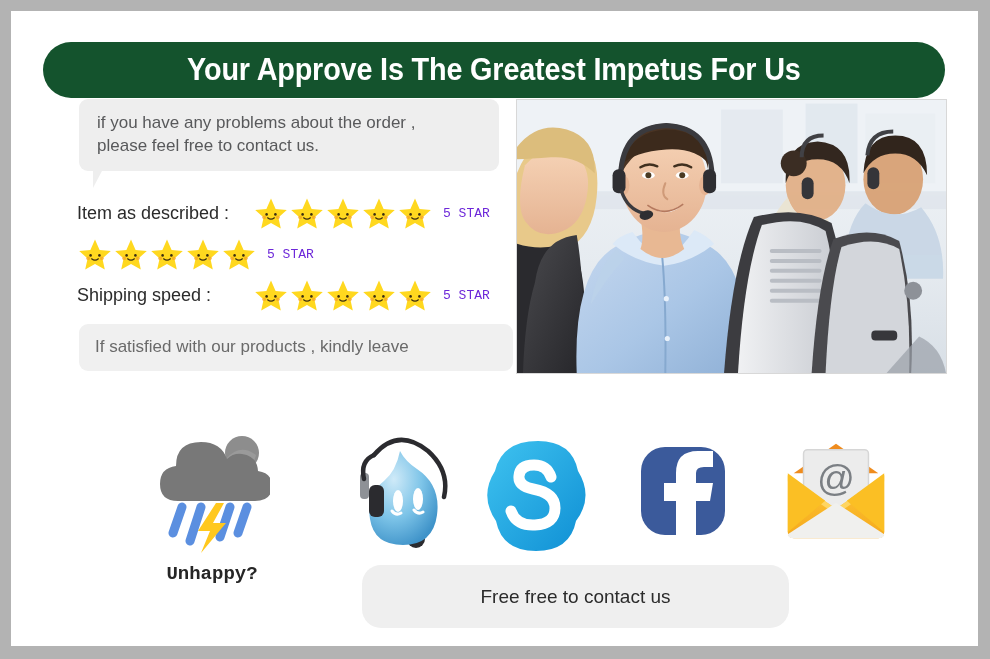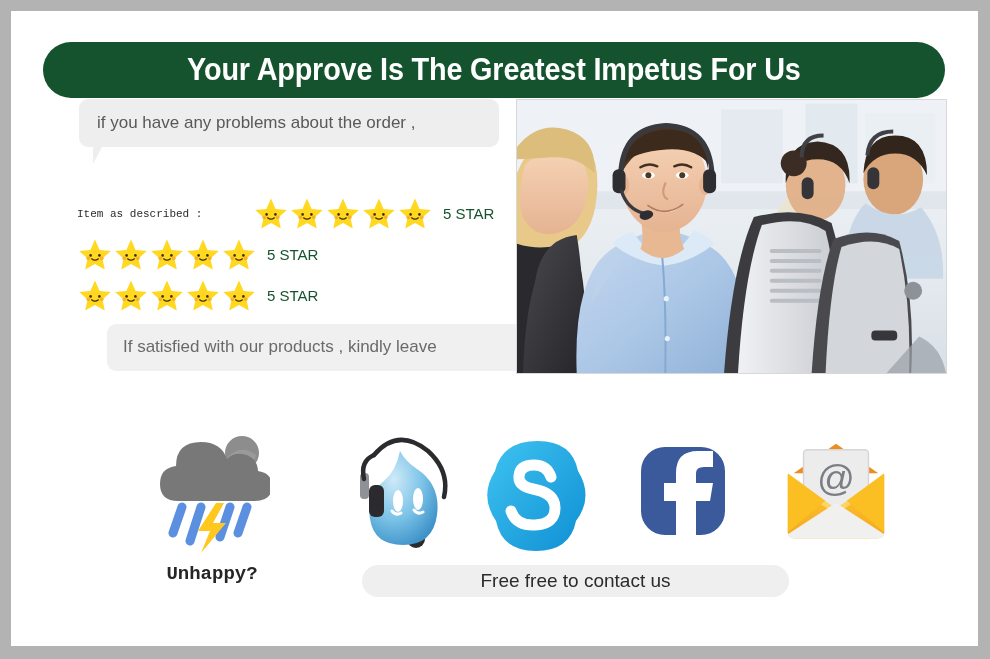--- a/index.html
+++ b/index.html
@@ -83,48 +83,47 @@
     top: 182px;
     width: 440px;
   }
   .rating-row {
     display: flex;
     align-items: center;
     height: 41px;
   }
   .rating-label {
     width: 176px;
-    font-size: 11px;
+    font-size: 18px;
     color: #2b2b2b;
     white-space: nowrap;
-    font-family: Liberation Mono, monospace;
   }
   .stars {
     display: flex;
     align-items: center;
     gap: 0px;
     width: 178px;
   }
   .star-wrap { width: 36px; height: 34px; }
   .rating-value {
     margin-left: 12px;
-    font-size: 15px;
-    color: #14532d;
+    font-size: 13px;
+    color: #6d28d9;
     white-space: nowrap;
+    font-family: Liberation Mono, monospace;
   }
 
   .note {
     position: absolute;
     left: 68px;
     top: 313px;
     width: 434px;
     background: #f0f0f0;
     border-radius: 9px;
     padding: 11px 14px 12px 16px;
-    margin-left: 28px;
   }
   .note-line {
     color: #6a6a6a;
     font-size: 17px;
     line-height: 1.4;
     white-space: nowrap;
   }
 
   
   .photo {
@@ -168,21 +167,21 @@
     font-weight: bold;
     color: #262626;
     font-family: Liberation Mono, monospace;
   }
 
   .contact-bar {
     position: absolute;
     left: 351px;
     top: 554px;
     width: 427px;
-    height: 32px;
+    height: 63px;
     background: #efefef;
     border-radius: 19px;
     display: flex;
     align-items: center;
     justify-content: center;
   }
   .contact-bar-text {
     font-size: 19px;
     color: #2b2b2b;
   }
@@ -192,20 +191,21 @@
 
 <div id="page">
   <div id="canvas">
 
     <div class="banner">
       <div class="banner-title">Your Approve Is The Greatest Impetus For Us</div>
     </div>
 
     <div class="bubble">
       <div class="bubble-line">if you have any problems about the order ,</div>
+      <div class="bubble-line">please feel free to contact us.</div>
       <div class="bubble-tail"></div>
     </div>
 
     <div class="ratings">
 
       <div class="rating-row">
         <div class="rating-label">Item as described :</div>
         <div class="stars">
           <span class="star-wrap"><svg width="36" height="34" viewBox="0 0 36 34">
                 <path d="M18 1.6 L22.6 11.9 L33.8 13 L25.4 20.5 L27.8 31.6 L18 25.9 L8.2 31.6 L10.6 20.5 L2.2 13 L13.4 11.9 Z" fill="#ffd81f"></path>
@@ -291,20 +291,21 @@
                 <circle cx="22.4" cy="17.4" r="1.3" fill="#3a2c12"></circle>
                 <circle cx="11.2" cy="20.3" r="1.9" fill="#f5a623" opacity="0.75"></circle>
                 <circle cx="24.8" cy="20.3" r="1.9" fill="#f5a623" opacity="0.75"></circle>
                 <path d="M14.6 20.8 Q18 23.6 21.4 20.8" stroke="#3a2c12" stroke-width="1.2" fill="none" stroke-linecap="round"></path>
               </svg></span>
         </div>
         <div class="rating-value">5 STAR</div>
       </div>
 
       <div class="rating-row">
+        <div class="rating-label">Shipping speed :</div>
         <div class="stars">
           <span class="star-wrap"><svg width="36" height="34" viewBox="0 0 36 34">
                 <path d="M18 1.6 L22.6 11.9 L33.8 13 L25.4 20.5 L27.8 31.6 L18 25.9 L8.2 31.6 L10.6 20.5 L2.2 13 L13.4 11.9 Z" fill="#ffd81f"></path>
                 <circle cx="13.6" cy="17.4" r="1.3" fill="#3a2c12"></circle>
                 <circle cx="22.4" cy="17.4" r="1.3" fill="#3a2c12"></circle>
                 <circle cx="11.2" cy="20.3" r="1.9" fill="#f5a623" opacity="0.75"></circle>
                 <circle cx="24.8" cy="20.3" r="1.9" fill="#f5a623" opacity="0.75"></circle>
                 <path d="M14.6 20.8 Q18 23.6 21.4 20.8" stroke="#3a2c12" stroke-width="1.2" fill="none" stroke-linecap="round"></path>
               </svg></span>
           <span class="star-wrap"><svg width="36" height="34" viewBox="0 0 36 34">

